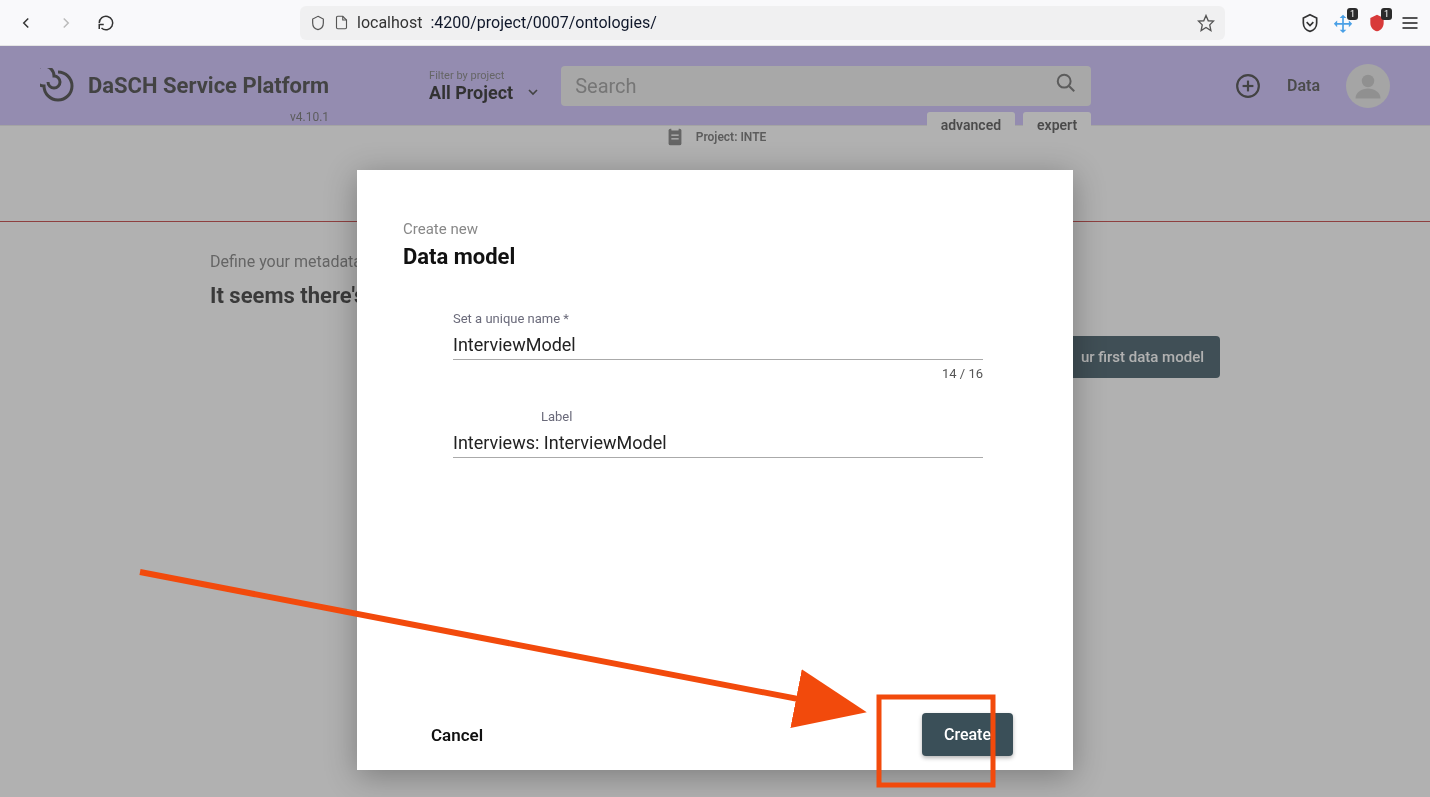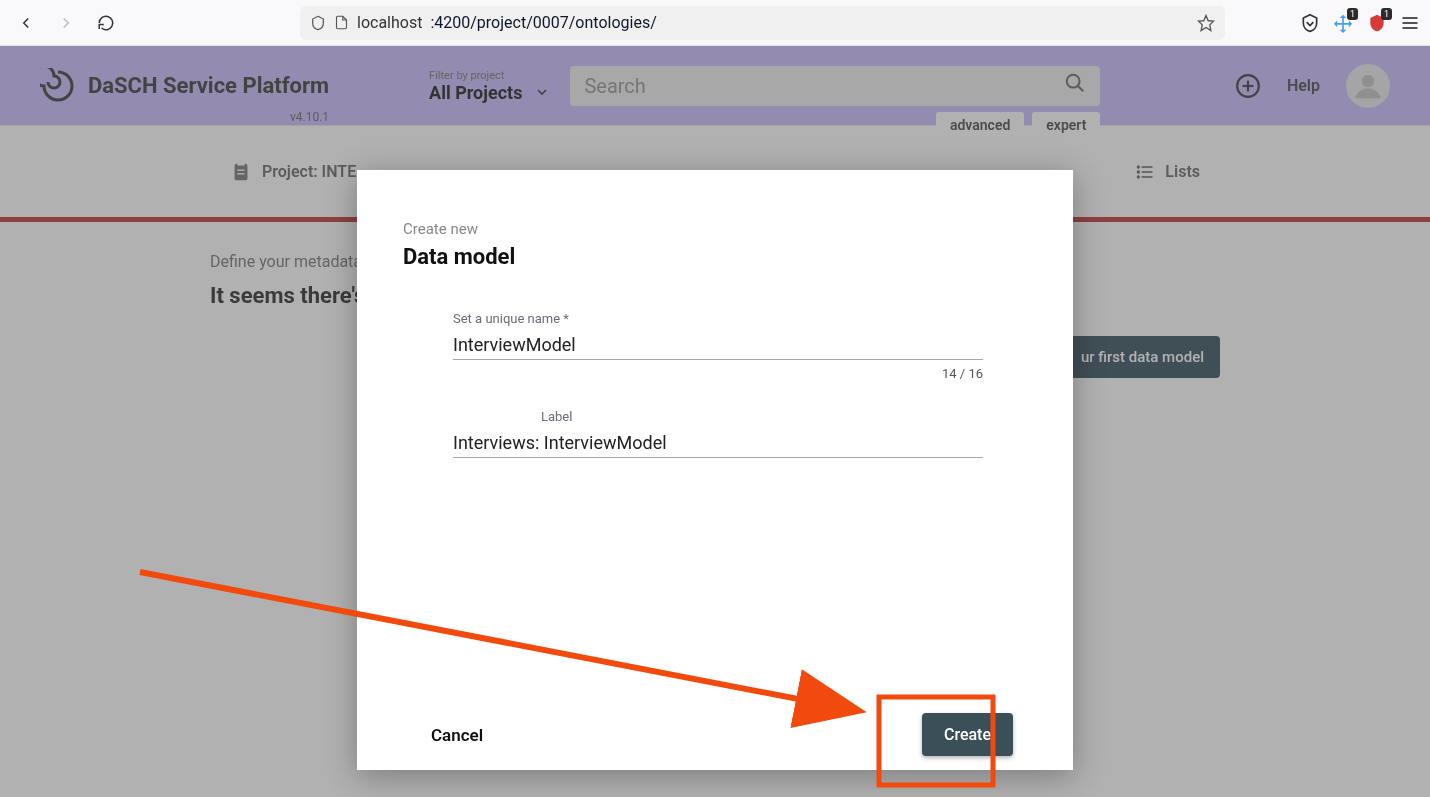--- a/index.html
+++ b/index.html
@@ -165,28 +165,29 @@
       height: 44px;
       border-radius: 50%;
       background: #e6e6e6;
       display: flex;
       align-items: center;
       justify-content: center;
     }
     
     .sub-nav {
       height: 96px;
-      border-bottom: 5px solid #b91c1c;
+      border-bottom: 1px solid #b91c1c;
       display: flex;
       align-items: center;
       padding: 0 230px;
       justify-content: space-between;
       color: #555;
-      font-size: 16px;
+      font-size: 12px;
       font-weight: 600;
+      flex-direction: column;
     }
     .sub-nav-left {
       display: flex;
       align-items: center;
       gap: 10px;
     }
     .sub-nav-right {
       display: flex;
       align-items: center;
       gap: 10px;
@@ -381,21 +382,21 @@
       <svg width="36" height="36" viewBox="0 0 36 36" fill="none" stroke="#222" stroke-width="3">
           <path d="M18 4 a14 14 0 1 1 -14 14 a10 10 0 1 1 10 -10 a6 6 0 1 1 -6 6"></path>
         </svg>
     </span>
     <span class="logo-title">DaSCH Service Platform</span>
   </div>
   <div class="version">v4.10.1</div>
   <div class="filter-block">
     <span class="filter-label">Filter by project</span>
     <span class="filter-value">
-      <span>All Projects</span>
+      <span>All Project</span>
       <svg width="16" height="16" viewBox="0 0 24 24" fill="none" stroke="#222" stroke-width="2.5">
           <path d="M6 9l6 6 6-6"></path>
         </svg>
     </span>
   </div>
   <div class="search-box">
     <span>Search</span>
     <span class="search-icon-right">
       <svg width="22" height="22" viewBox="0 0 24 24" fill="none" stroke="#555" stroke-width="2.2">
           <circle cx="10" cy="10" r="7"></circle>
@@ -408,21 +409,21 @@
     </div>
   </div>
   <div class="header-right">
     <span class="add-circle">
       <svg width="26" height="26" viewBox="0 0 24 24" fill="none" stroke="#222" stroke-width="2">
           <circle cx="12" cy="12" r="10"></circle>
           <line x1="12" y1="7" x2="12" y2="17"></line>
           <line x1="7" y1="12" x2="17" y2="12"></line>
         </svg>
     </span>
-    <span class="help-link">Help</span>
+    <span class="help-link">Data</span>
     <span class="avatar">
       <svg width="30" height="30" viewBox="0 0 24 24" fill="#bdbdbd">
           <circle cx="12" cy="8" r="5"></circle>
           <path d="M2 22c0-5 5-8 10-8s10 3 10 8"></path>
         </svg>
     </span>
   </div>
 </div>
 
 <div class="sub-nav">

